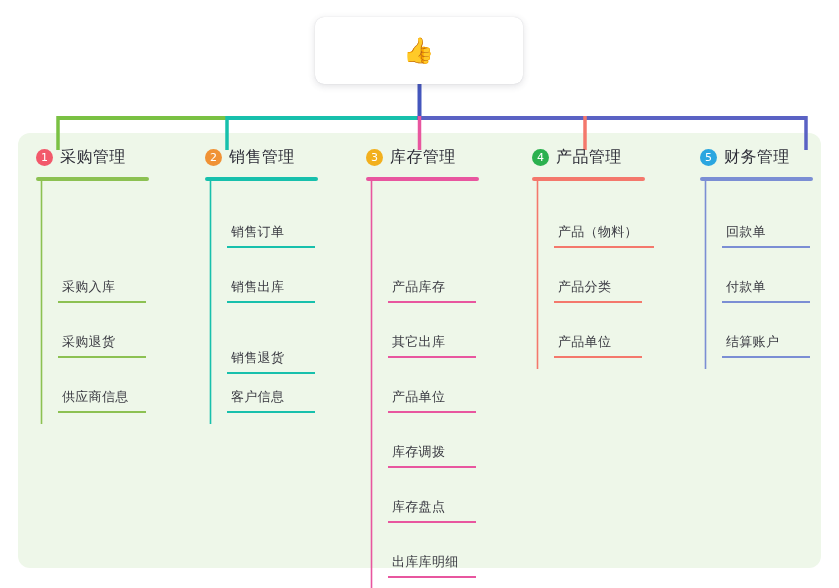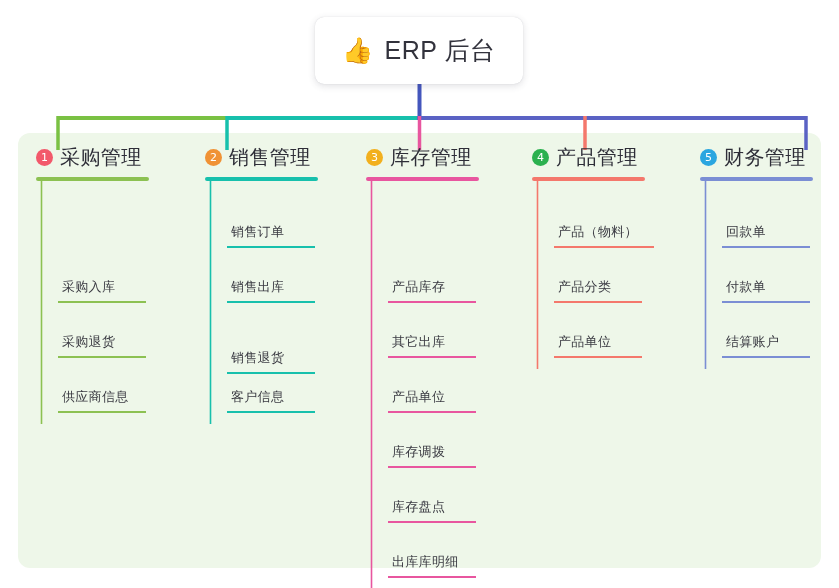--- a/index.html
+++ b/index.html
@@ -94,21 +94,21 @@
     height: 17px;
     border-radius: 50%;
     color: #ffffff;
     font-size: 11px;
     line-height: 17px;
     text-align: center;
     font-family: "DejaVu Sans", sans-serif;
     flex: 0 0 auto;
   }
   .head-label {
-    font-size: 20px;
+    font-size: 16px;
     color: #2e2e38;
     letter-spacing: 0.4px;
   }
   .head-rule {
     height: 4px;
     border-radius: 2px;
     margin-top: 9px;
     width: 113px;
   }
 
@@ -290,16 +290,15 @@
             <span class="leaf-label">结算账户</span>
             <div class="leaf-rule" style="background: rgb(123, 142, 212);"></div>
           </div>
         </div>
       </div>
     </div>
 
 <div class="root-card">
       <div class="root-inner">
         <span class="root-emoji">👍</span>
-        <span class="root-title">ERP 后台</span>
       </div>
     </div>
   </div>
 
 </body></html>

